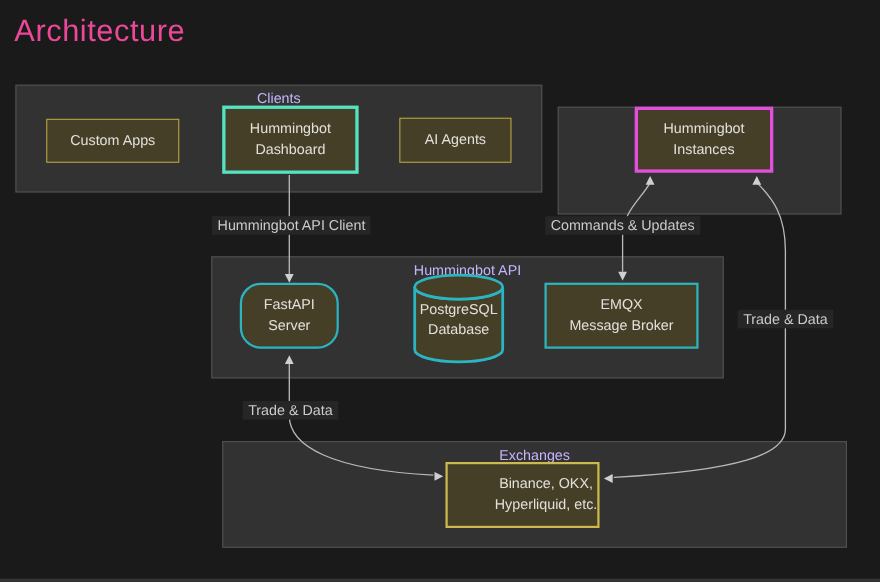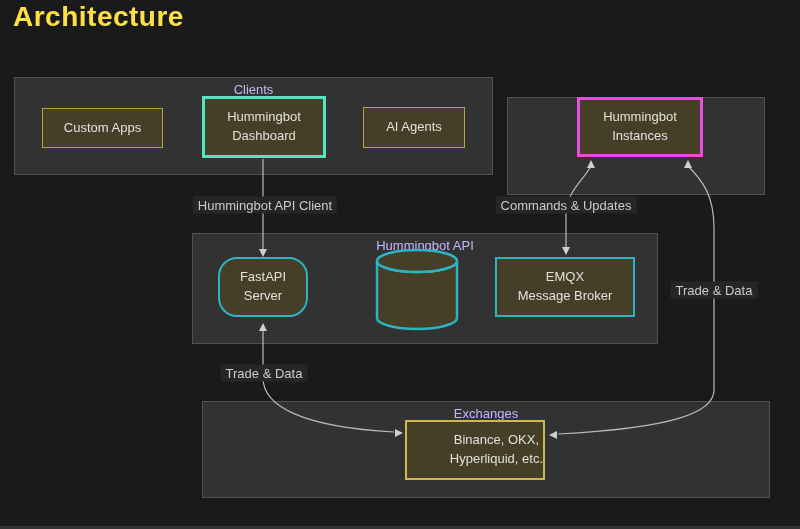--- a/index.html
+++ b/index.html
@@ -3,22 +3,22 @@
 <meta charset="utf-8">
 <style>
   html,body{margin:0;padding:0;background:#0f0f0f;}
   .stage{
     position:relative;width:800px;height:529px;overflow:hidden;
     background:#1a1a1a;
     font-family:"Liberation Sans", sans-serif;
     -webkit-font-smoothing:antialiased;
   }
   .title{
-    position:absolute;left:13px;top:1px;
-    font-size:28px;font-weight:700;letter-spacing:.5px;color:#fde047;
+    position:absolute;left:13px;top:12px;
+    font-size:28px;font-weight:400;letter-spacing:.5px;color:#ec4899;
   }
   .group{
     position:absolute;background:#323232;border:1px solid #515151;box-sizing:border-box;
   }
   .group-label{
     position:absolute;top:4px;left:0;right:0;text-align:center;
     font-size:13px;color:#c4b5fd;
   }
   .node{
     position:absolute;box-sizing:border-box;background:#463f27;
@@ -94,20 +94,23 @@
   </div>
   <div class="node b-yellow" style="left:363px;top:107px;width:102px;height:41px;text-align:center;">
     <span>AI Agents</span>
   </div>
   <div class="node b-magenta" style="left:577px;top:97px;width:126px;height:60px;">
     <span>Hummingbot<br>Instances</span>
   </div>
   <div class="node b-cyan" style="left:218px;top:257px;width:90px;height:60px;border-radius:19px;">
     <span>FastAPI<br>Server</span>
   </div>
+  <div class="cyl-text">
+    <span>PostgreSQL<br>Database</span>
+  </div>
   <div class="node b-cyan" style="left:495px;top:257px;width:140px;height:60px;justify-content:center;">
     <span>EMQX<br>Message Broker</span>
   </div>
   <div class="node b-gold" style="left:405px;top:420px;width:140px;height:60px;">
     <span>Binance, OKX,<br>Hyperliquid, etc.</span>
   </div>
 
   <div class="edge-label" style="left:265px;top:205px;">Hummingbot API Client</div>
   <div class="edge-label" style="left:566px;top:205px;">Commands &amp; Updates</div>
   <div class="edge-label" style="left:264px;top:373px;">Trade &amp; Data</div>

